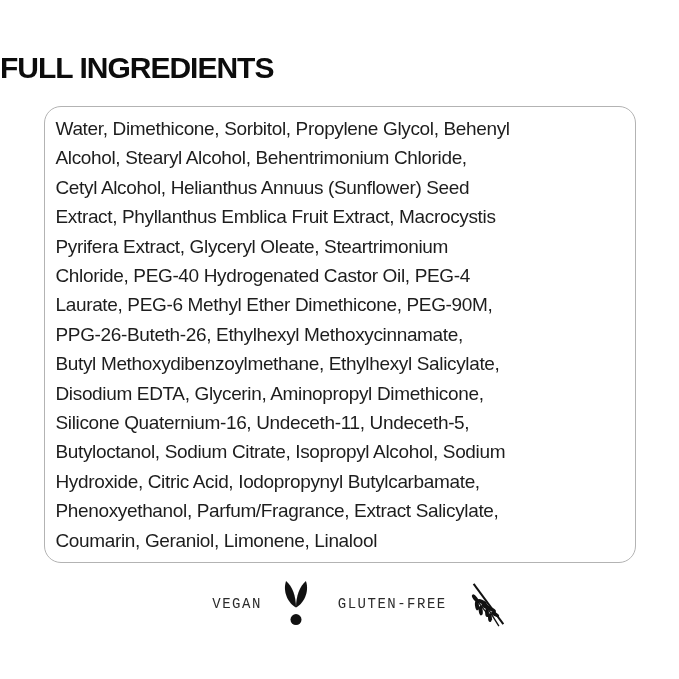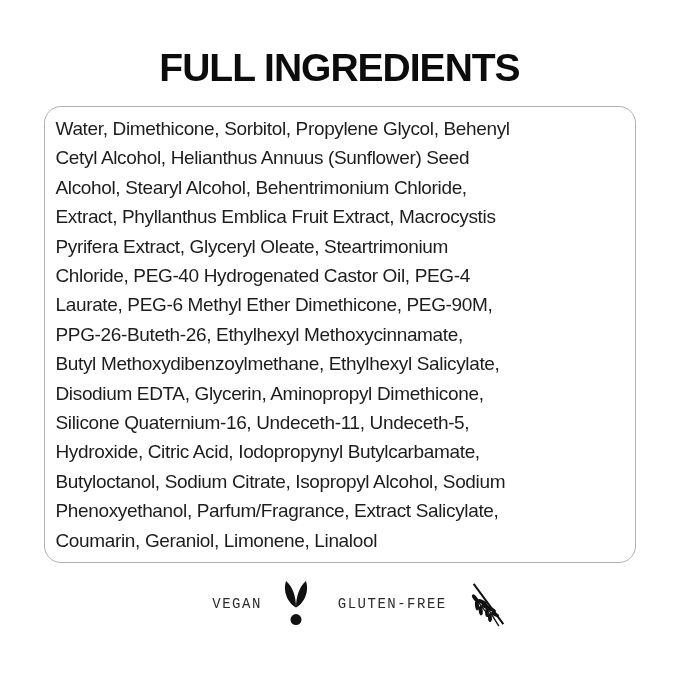--- a/index.html
+++ b/index.html
@@ -2,21 +2,21 @@
 <html><head>
 <meta charset="utf-8">
 <style>
   html,body{margin:0;padding:0;}
   body{
     width:679px;height:679px;overflow:hidden;background:#ffffff;
     font-family:"Liberation Sans", sans-serif;
   }
   .page{width:679px;height:679px;position:relative;}
   .title{
-    text-align:center;font-weight:bold;font-size:39px;line-height:48px;
+    font-weight:bold;font-size:30px;line-height:48px;
     letter-spacing:-1px;margin:44px 0 8px 0;color:#0c0c0c;
   }
   .ingredients-box{
     box-sizing:border-box;width:592px;margin:14px auto 0 auto;
     border:1.5px solid #b3b3b3;border-radius:17px;
     padding:7px 11px;background:#ffffff;
   }
   .ing-line{
     font-size:19px;line-height:29.4px;letter-spacing:-0.35px;
     white-space:nowrap;color:#1d1d1d;
@@ -34,32 +34,32 @@
 </style>
 </head>
 <body>
 
 <div class="page">
 
   <h1 class="title">FULL INGREDIENTS</h1>
 
   <div class="ingredients-box">
     <div class="ing-line">Water, Dimethicone, Sorbitol, Propylene Glycol, Behenyl</div>
+    <div class="ing-line">Alcohol, Stearyl Alcohol, Behentrimonium Chloride,</div>
     <div class="ing-line">Cetyl Alcohol, Helianthus Annuus (Sunflower) Seed</div>
-    <div class="ing-line">Alcohol, Stearyl Alcohol, Behentrimonium Chloride,</div>
     <div class="ing-line">Extract, Phyllanthus Emblica Fruit Extract, Macrocystis</div>
     <div class="ing-line">Pyrifera Extract, Glyceryl Oleate, Steartrimonium</div>
     <div class="ing-line">Chloride, PEG-40 Hydrogenated Castor Oil, PEG-4</div>
     <div class="ing-line">Laurate, PEG-6 Methyl Ether Dimethicone, PEG-90M,</div>
     <div class="ing-line">PPG-26-Buteth-26, Ethylhexyl Methoxycinnamate,</div>
     <div class="ing-line">Butyl Methoxydibenzoylmethane, Ethylhexyl Salicylate,</div>
     <div class="ing-line">Disodium EDTA, Glycerin, Aminopropyl Dimethicone,</div>
     <div class="ing-line">Silicone Quaternium-16, Undeceth-11, Undeceth-5,</div>
+    <div class="ing-line">Butyloctanol, Sodium Citrate, Isopropyl Alcohol, Sodium</div>
     <div class="ing-line">Hydroxide, Citric Acid, Iodopropynyl Butylcarbamate,</div>
-    <div class="ing-line">Butyloctanol, Sodium Citrate, Isopropyl Alcohol, Sodium</div>
     <div class="ing-line">Phenoxyethanol, Parfum/Fragrance, Extract Salicylate,</div>
     <div class="ing-line">Coumarin, Geraniol, Limonene, Linalool</div>
   </div>
 
   <div class="badges">
 
     <div class="badge">
       <span class="badge-label">VEGAN</span>
       <span class="badge-icon">
         <svg width="32" height="52" viewBox="0 0 36 58" xmlns="http://www.w3.org/2000/svg">

